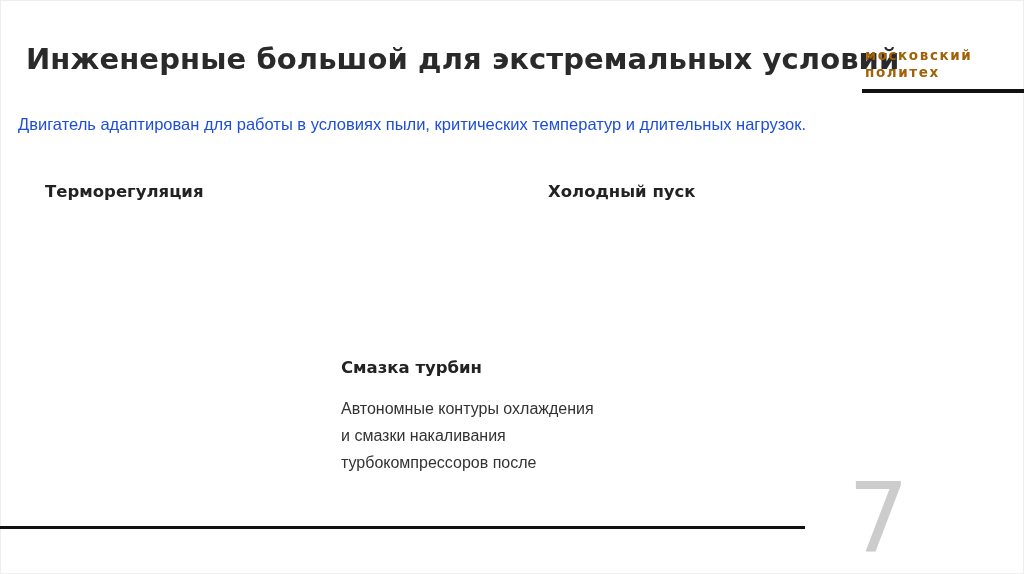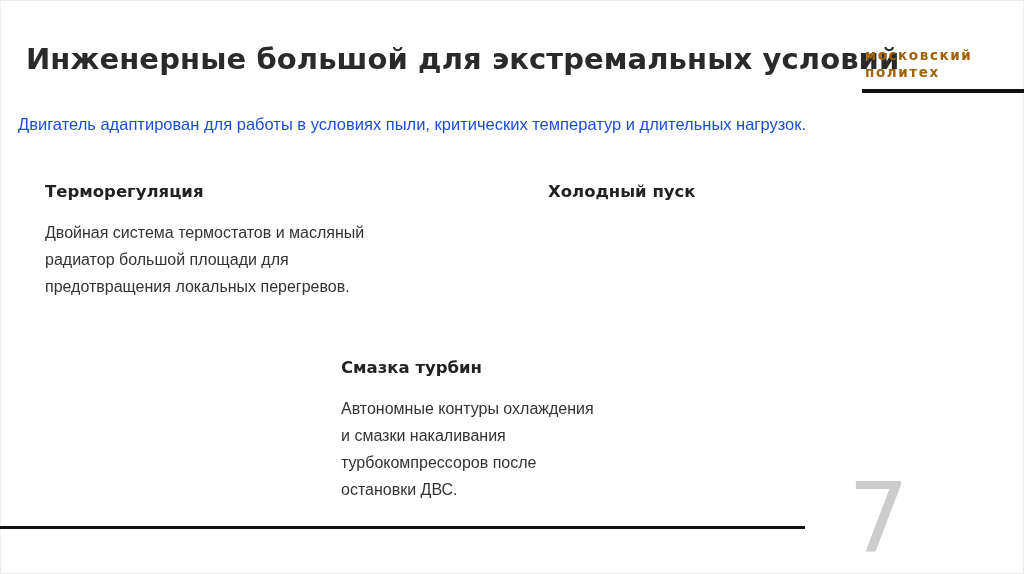--- a/index.html
+++ b/index.html
@@ -53,35 +53,29 @@
 <div class="logo">
   <div class="l1">московский</div>
   <div class="l2">политех</div>
 </div>
 <div class="logo-rule"></div>
 
 <div class="subtitle">Двигатель адаптирован для работы в условиях пыли, критических температур и длительных нагрузок.</div>
 
 <div class="block b1">
   <h3>Терморегуляция</h3>
-  <div class="body">
-    <div>Двойная система термостатов и масляный</div>
-    <div>радиатор большой площади для</div>
-    <div>предотвращения локальных перегревов.</div>
-  </div>
 </div>
 
 <div class="block b2">
   <h3>Холодный пуск</h3>
 </div>
 
 <div class="block b3">
   <h3>Смазка турбин</h3>
   <div class="body">
     <div>Автономные контуры охлаждения</div>
     <div>и смазки накаливания</div>
     <div>турбокомпрессоров после</div>
-    <div>остановки ДВС.</div>
   </div>
 </div>
 
 <div class="bottom-rule"></div>
 <div class="page-num">7</div>
 
 </body></html>

